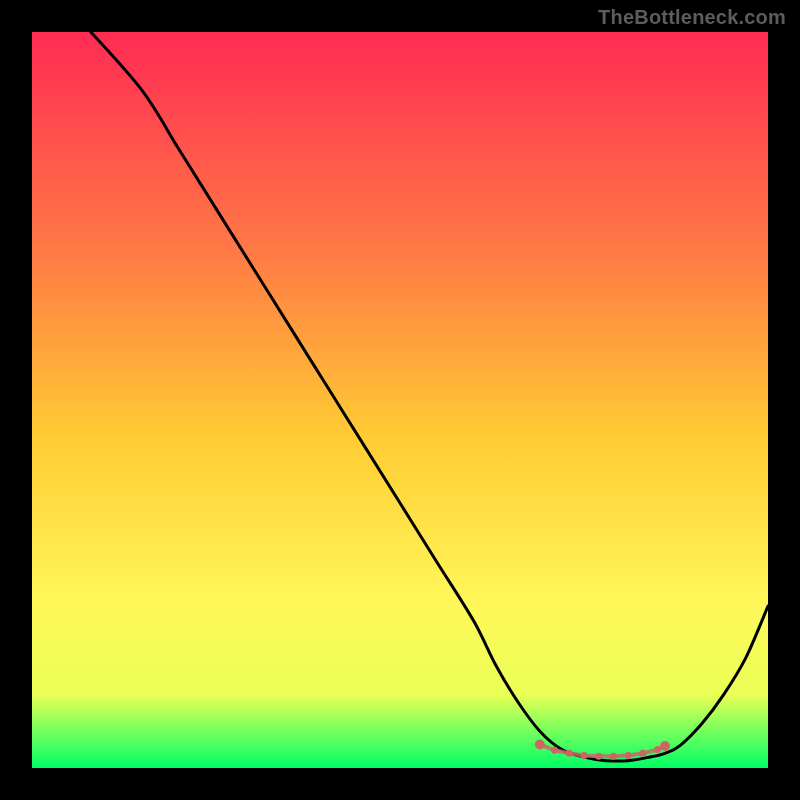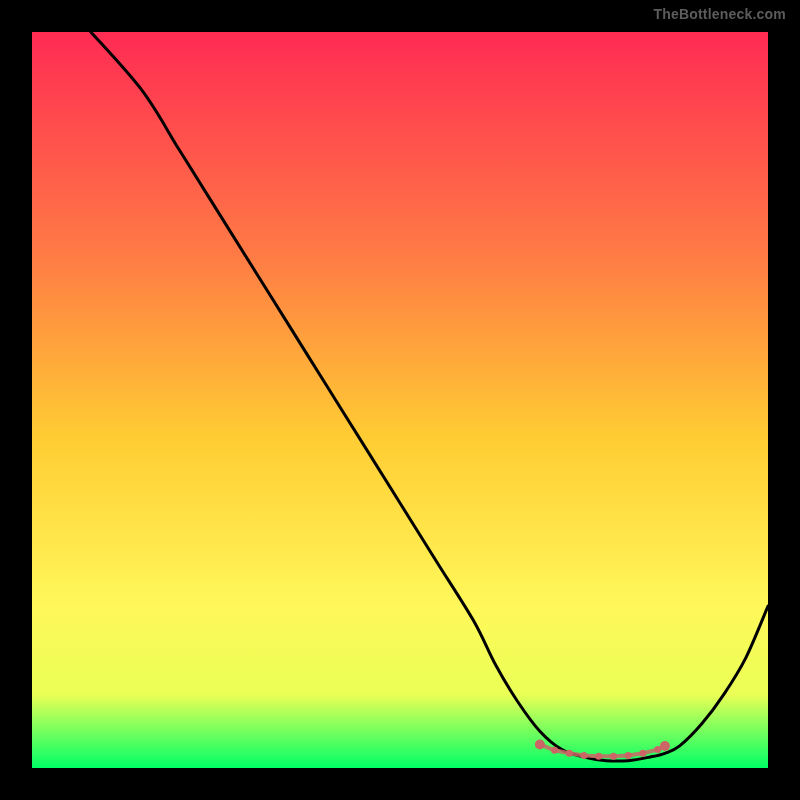--- a/index.html
+++ b/index.html
@@ -2,21 +2,21 @@
 <html><head>
 <meta charset="utf-8">
 <style>
   * { margin: 0; padding: 0; box-sizing: border-box; }
   html, body { width: 800px; height: 800px; overflow: hidden; }
   body { background: #000; position: relative; font-family: Arial, sans-serif; }
   .watermark {
     position: absolute;
     top: 6px;
     right: 14px;
-    font-size: 14px;
+    font-size: 20px;
     font-weight: bold;
     color: #5c5c5c;
     z-index: 10;
     letter-spacing: 0.2px;
   }
   .plot {
     position: absolute;
     left: 32px;
     top: 32px;
     width: 736px;

